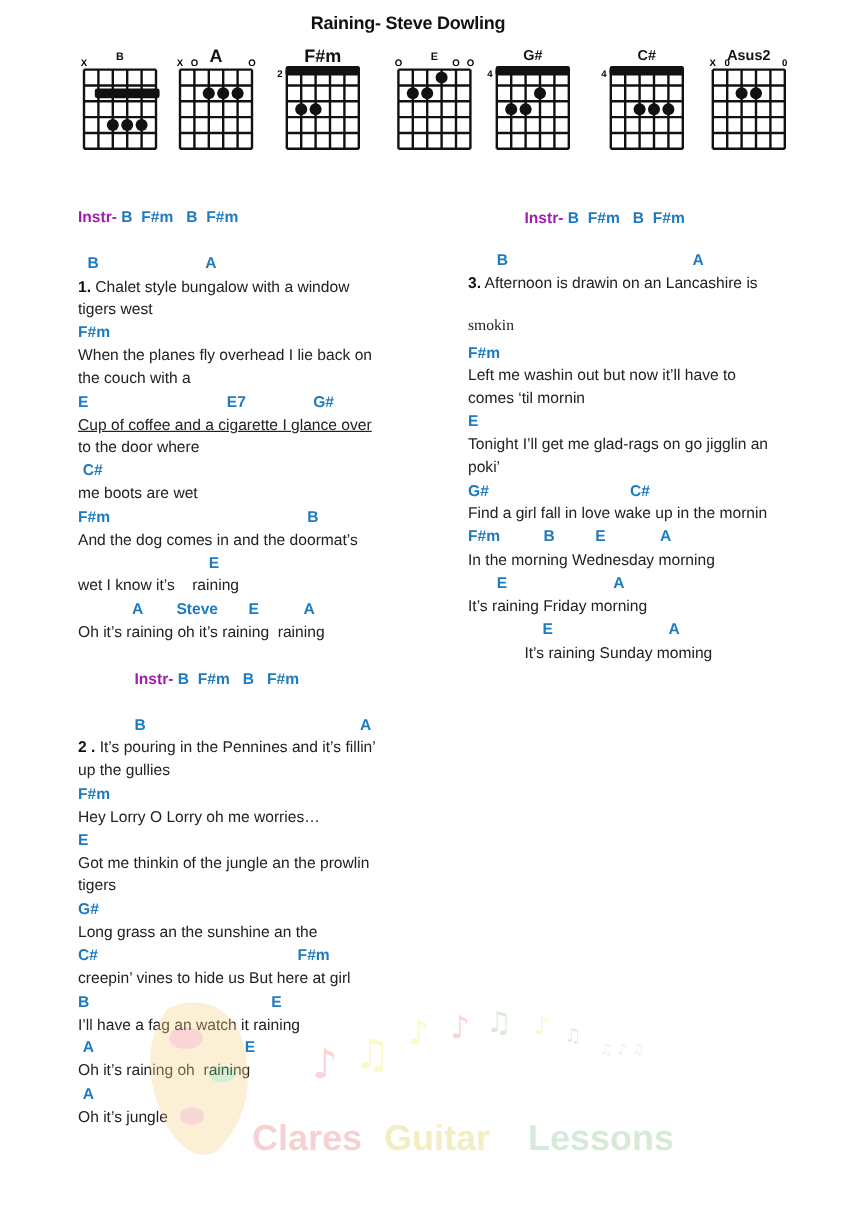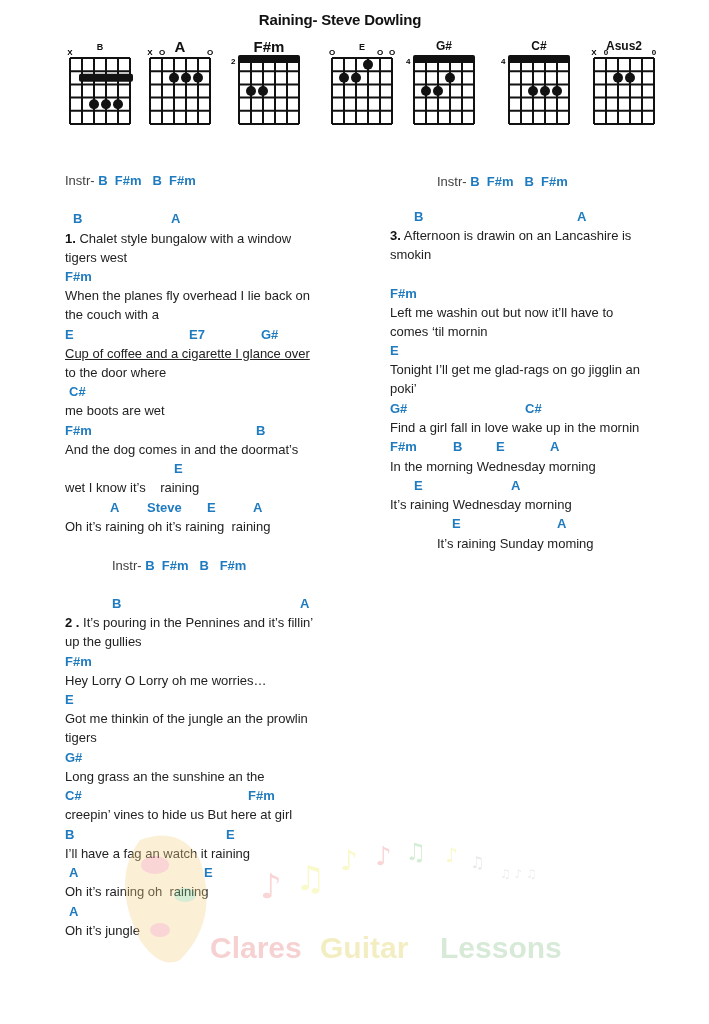--- a/index.html
+++ b/index.html
@@ -12,21 +12,21 @@
     font-weight:bold; font-size:15px; color:#111; letter-spacing:-0.2px;
   }
   .diagram { position:absolute; }
   .diagram svg { display:block; overflow:visible; }
   .dname { font-family:"Liberation Sans", sans-serif; font-weight:bold; fill:#111; }
   .col { position:absolute; font-size:13px; }
   .ln { position:absolute; white-space:nowrap; line-height:19px; height:19px; }
   .chord { color:#1f7bbf; font-weight:bold; font-size:13px; }
   .lyric { color:#222; }
   .lyric b { color:#111; }
-  .instr-label { font-weight:normal; color:#404040; }
+  .instr-label { font-weight:bold; color:#a21caf; }
   .ch { position:absolute; top:0; }
   .watermark { position:absolute; left:100px; top:820px; width:500px; height:170px; pointer-events:none; }
 </style>
 </head>
 <body>
 
 <div class="title">Raining- Steve Dowling</div>
 
 <div id="diagrams">
     <div class="diagram" style="left: 68px; top: 38px;">
@@ -301,21 +301,21 @@
     <span class="chord" style="white-space:pre;">B  F#m   B  F#m</span>
   </div>
 
   <div class="ln chord" style="top:207px;left:0;width:300px;">
     <span class="ch" style="left:24px;">B</span>
     <span class="ch" style="left:187px;">A</span>
   </div>
   <div class="ln lyric" style="top:226px;left:0;">
     <b>3.</b><span> Afternoon is drawin on an Lancashire is</span>
   </div>
-  <div class="ln lyric" style="top:245px;left:0;">smokin</div>
+  <div class="ln lyric" style="top:261px;left:0;font-family:Liberation Serif, serif;">smokin</div>
 
   <div class="ln chord" style="top:284px;left:0;width:300px;">
     <span class="ch" style="left:0;">F#m</span>
   </div>
   <div class="ln lyric" style="top:303px;left:0;">Left me washin out but now it’ll have to</div>
   <div class="ln lyric" style="top:322px;left:0;">comes ‘til mornin</div>
 
   <div class="ln chord" style="top:341px;left:0;width:300px;">
     <span class="ch" style="left:0;">E</span>
   </div>
@@ -333,21 +333,21 @@
     <span class="ch" style="left:63px;">B</span>
     <span class="ch" style="left:106px;">E</span>
     <span class="ch" style="left:160px;">A</span>
   </div>
   <div class="ln lyric" style="top:457px;left:0;">In the morning Wednesday morning</div>
 
   <div class="ln chord" style="top:476px;left:0;width:300px;">
     <span class="ch" style="left:24px;">E</span>
     <span class="ch" style="left:121px;">A</span>
   </div>
-  <div class="ln lyric" style="top:495px;left:0;">It’s raining Wednesday morning</div>
+  <div class="ln lyric" style="top:495px;left:0;">It’s raining Friday morning</div>
 
   <div class="ln chord" style="top:514px;left:0;width:300px;">
     <span class="ch" style="left:62px;">E</span>
     <span class="ch" style="left:167px;">A</span>
   </div>
   <div class="ln lyric" style="top:534px;left:47px;">It’s raining Sunday moming</div>
 </div>
 
 <div class="watermark">
   <svg width="500" height="170" viewBox="0 0 500 170">

